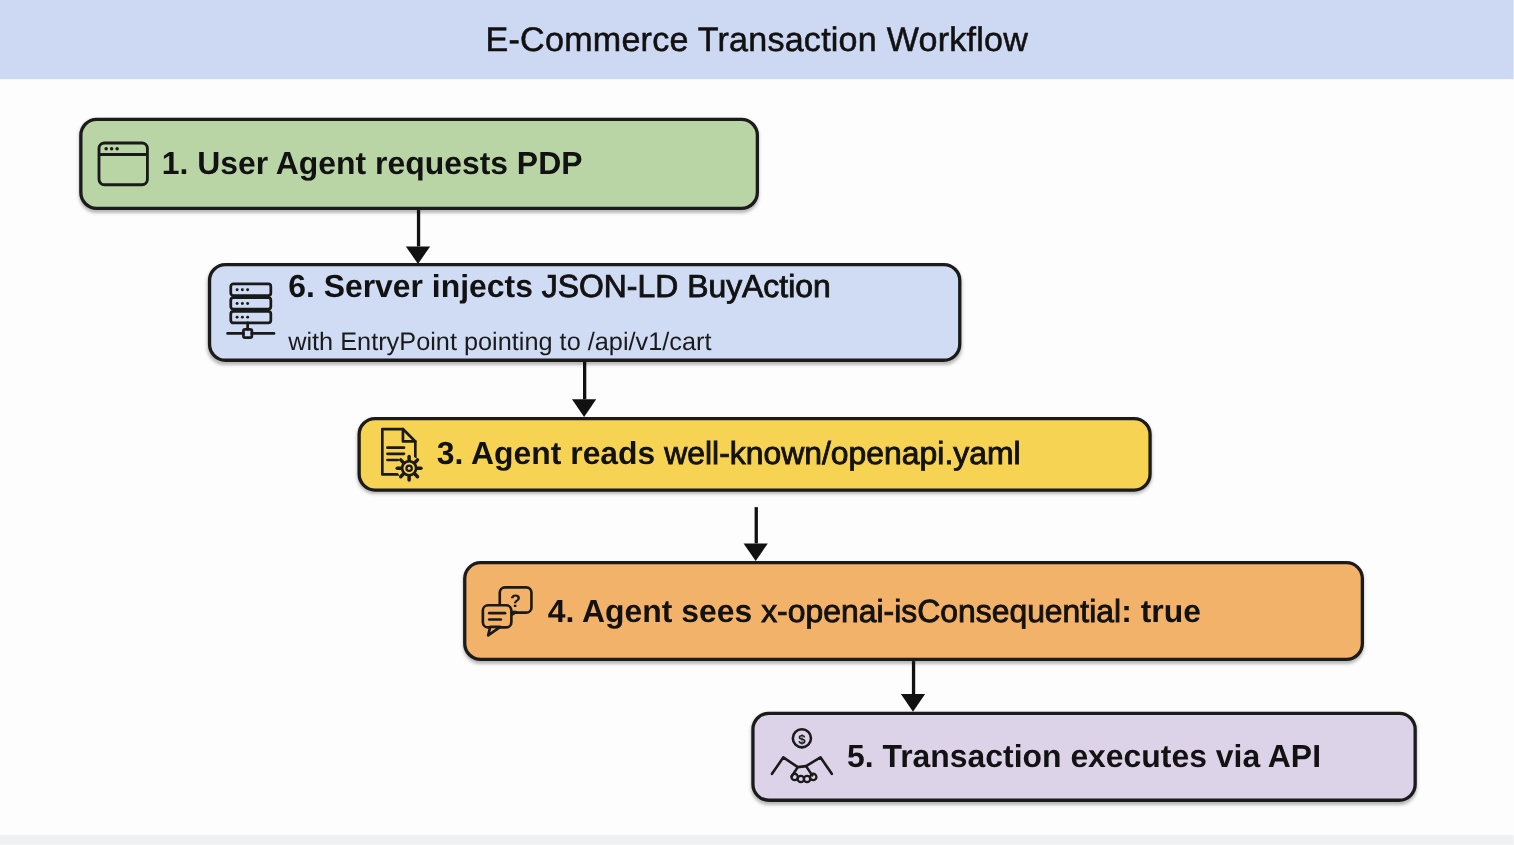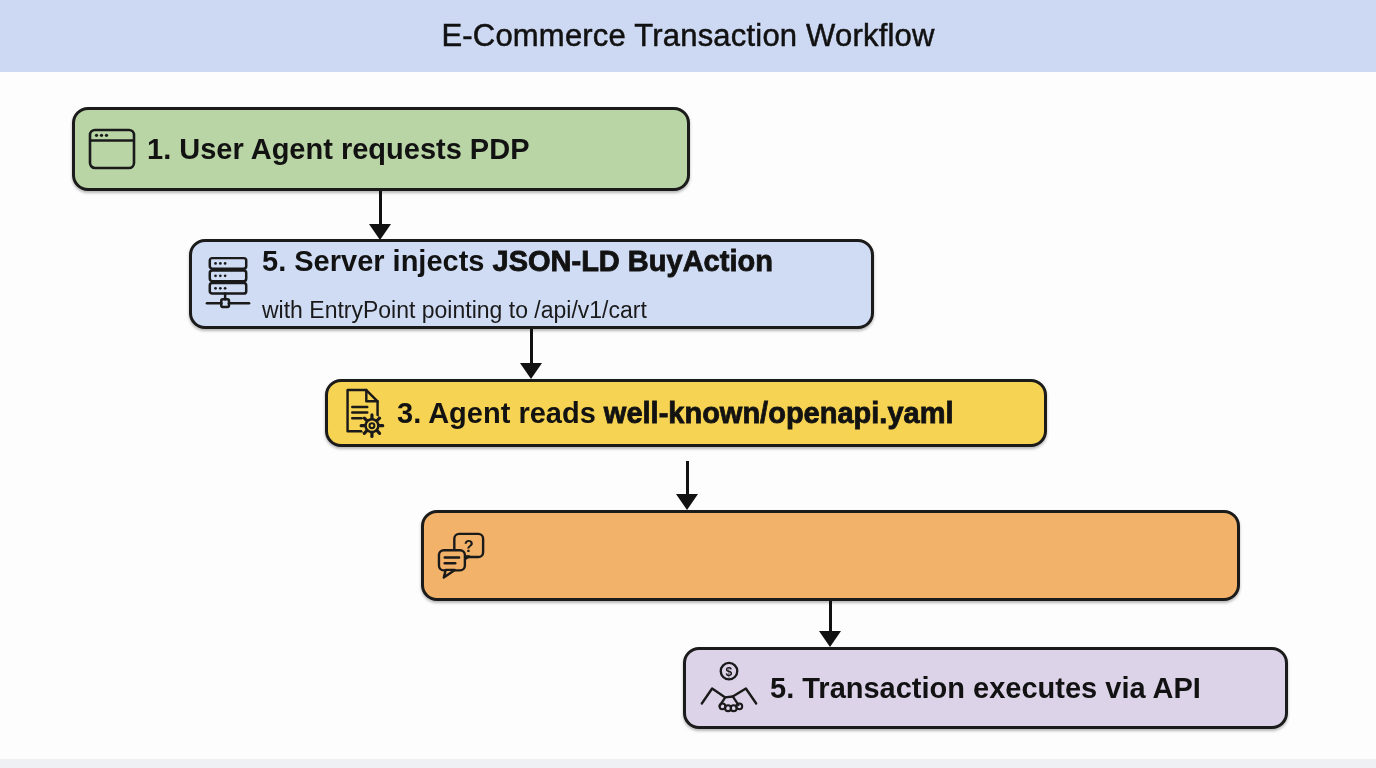--- a/index.html
+++ b/index.html
@@ -26,21 +26,21 @@
     box-shadow:0 2px 3px rgba(0,0,0,.28);
   }
   .s1{background:#b9d5a6;}
   .s2{background:#cfdcf4;}
   .s3{background:#f6d352;}
   .s4{background:#f3b269;}
   .s5{background:#ddd3e9;}
   .icon{flex:0 0 auto;display:flex;align-items:center;justify-content:center;}
   .texts{display:flex;flex-direction:column;justify-content:center;}
   .step-title{font-size:29px;font-weight:700;line-height:34px;white-space:nowrap;color:#121212;}
-  .t-emph{font-weight:700;-webkit-text-stroke:.8px #121212;}
+  .t-emph{font-weight:400;-webkit-text-stroke:.8px #121212;}
   .step-sub{font-size:23px;font-weight:400;line-height:27px;white-space:nowrap;color:#1a1a1a;margin-top:19px;}
   .step-sub:empty{display:none;}
   .arrow{position:absolute;width:22px;display:flex;flex-direction:column;align-items:center;}
   .arrow .shaft{width:3px;background:#111;}
   .arrow .head{
     width:0;height:0;
     border-left:11px solid transparent;border-right:11px solid transparent;
     border-top:16px solid #111;
   }
   .footer-strip{
@@ -94,21 +94,21 @@
           <circle cx="16" cy="33.5" r="1.4"></circle>
           <circle cx="21" cy="33.5" r="1.4"></circle>
       </g>
       <line x1="21" y1="39" x2="21" y2="45"></line>
       <rect x="17" y="45" width="8" height="8" rx="1.5"></rect>
       <line x1="2" y1="49" x2="17" y2="49"></line>
       <line x1="25" y1="49" x2="46" y2="49"></line>
     </svg>
   </span>
   <div class="texts">
-    <div class="step-title"><span>5. Server injects </span><span class="t-emph">JSON-LD BuyAction</span><span></span></div>
+    <div class="step-title"><span>6. Server injects </span><span class="t-emph">JSON-LD BuyAction</span><span></span></div>
     <div class="step-sub">with EntryPoint pointing to /api/v1/cart</div>
   </div>
 </div>
 
 <div class="arrow" style="left:520px;top:329px;">
   <div class="shaft" style="height:34px;"></div>
   <div class="head"></div>
 </div>
 
 <div class="step s3" style="left:325px;top:379px;width:722px;height:68px;">
@@ -151,20 +151,21 @@
       <rect x="18" y="2" width="30" height="24" rx="5"></rect>
       <text x="33" y="20.5" font-size="17" font-weight="bold" font-family="Liberation Sans, sans-serif" fill="#1a1a1a" stroke="none" text-anchor="middle">?</text>
       <path d="M25 25.5 L20 33.5 L33.5 25.5 Z" fill="#f3b269"></path>
       <rect x="2" y="19" width="27" height="21" rx="5" fill="#f3b269"></rect>
       <line x1="8" y1="26.5" x2="23" y2="26.5"></line>
       <line x1="8" y1="32.5" x2="19" y2="32.5"></line>
       <path d="M9 39.5 L7 47.5 L18.5 39.5 Z" fill="#f3b269"></path>
     </svg>
   </span>
   <div class="texts">
+    <div class="step-title"><span>4. Agent sees </span><span class="t-emph">x-openai-isConsequential</span><span>: true</span></div>
   </div>
 </div>
 
 <div class="arrow" style="left:819px;top:601px;">
   <div class="shaft" style="height:30px;"></div>
   <div class="head"></div>
 </div>
 
 <div class="step s5" style="left:683px;top:647px;width:605px;height:82px;">
   <span class="icon">

